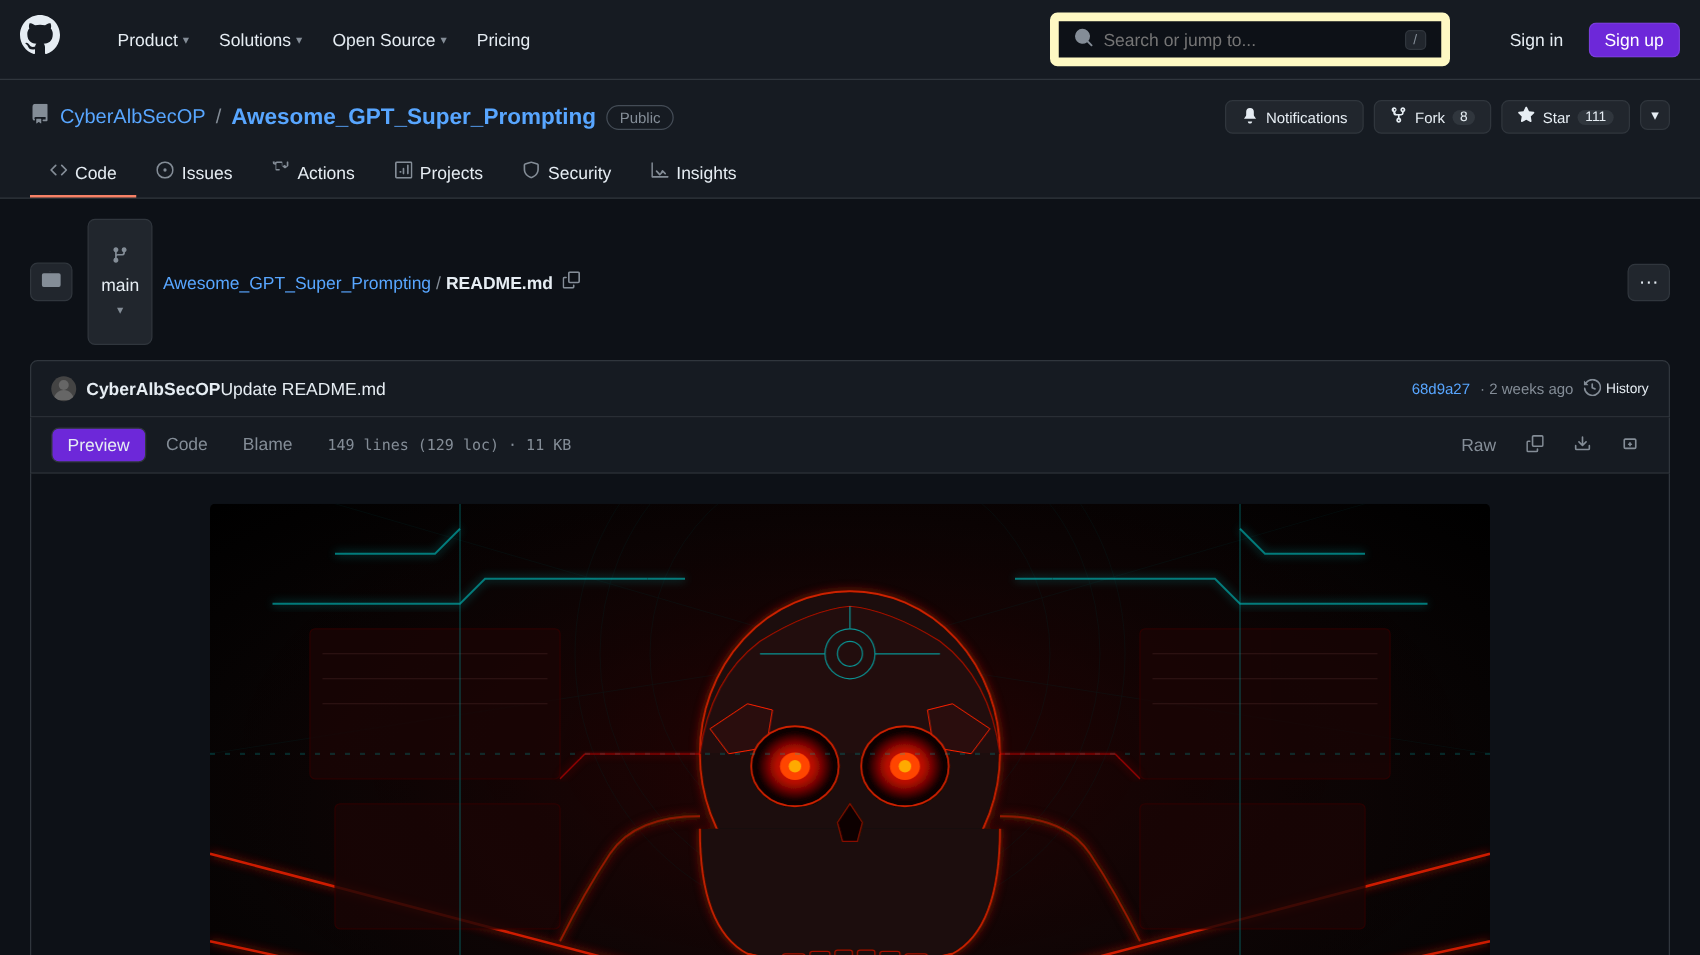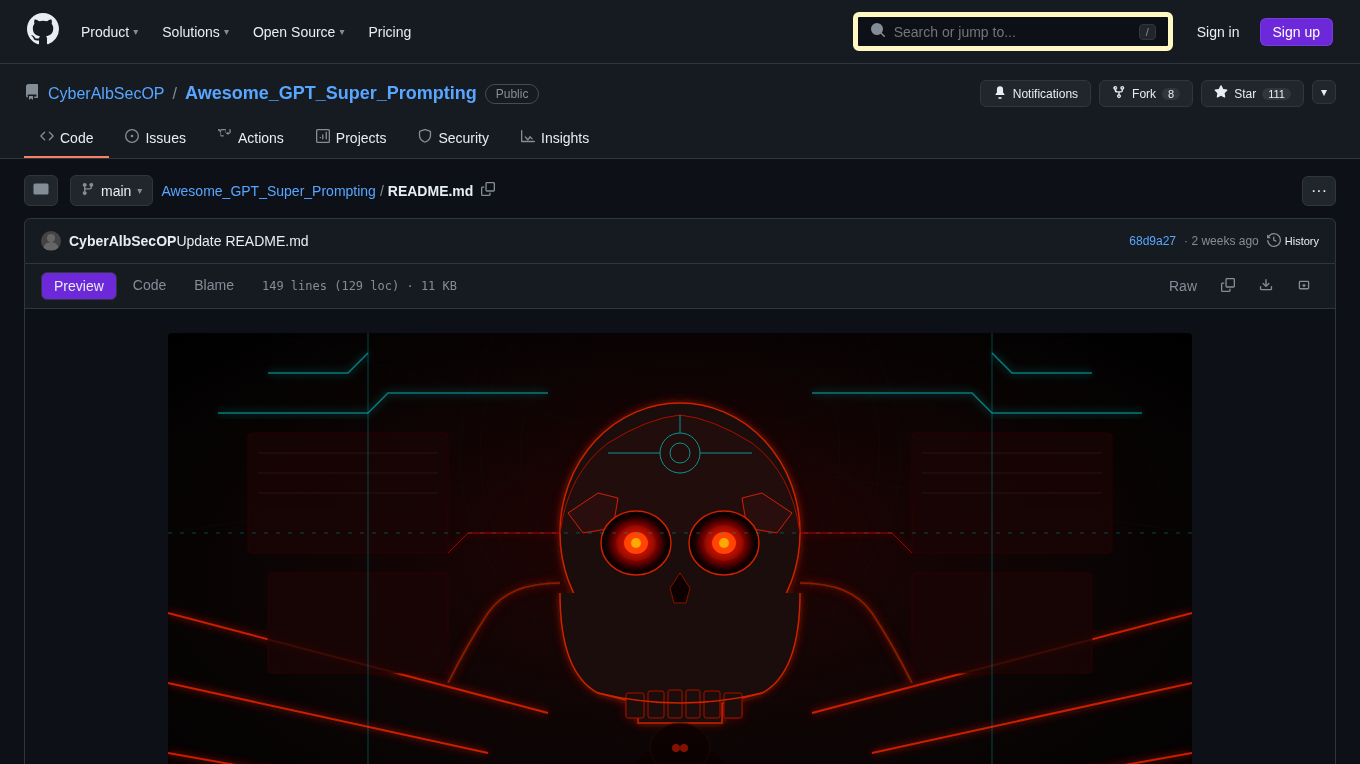--- a/index.html
+++ b/index.html
@@ -4,35 +4,35 @@
   <style>
     * { box-sizing: border-box; margin: 0; padding: 0; }
     body { font-family: -apple-system, BlinkMacSystemFont, "Segoe UI", Helvetica, Arial, sans-serif; font-size: 14px; background: #0d1117; color: #e6edf3; }
 
     
     .top-nav {
       background: #161b22;
       border-bottom: 1px solid #30363d;
       display: flex;
       align-items: center;
-      padding: 0 27px;
+      padding: 0 16px;
       height: 64px;
-      gap: 4px;
+      gap: 28px;
     }
     .top-nav .logo { color: #e6edf3; font-size: 24px; margin-right: 8px; cursor: pointer; }
     .nav-items { display: flex; gap: 4px; align-items: center; flex: 1; }
     .nav-item {
       display: flex; align-items: center; gap: 4px;
       padding: 6px 10px; border-radius: 6px;
       color: #e6edf3; cursor: pointer; font-size: 14px; font-weight: 500;
     }
     .nav-item .chevron { font-size: 10px; color: #848d97; }
     .search-bar {
       display: flex; align-items: center;
-      background: #0d1117; border: 5px solid #fef9c3;
+      background: #0d1117; border: 7px solid #fef9c3;
       border-radius: 6px; padding: 5px 12px;
       gap: 8px; width: 320px; cursor: text;
     }
     .search-bar input {
       background: transparent; border: none; outline: none;
       color: #848d97; font-size: 14px; flex: 1;
     }
     .search-kbd {
       background: #21262d; border: 1px solid #30363d;
       border-radius: 4px; padding: 1px 6px;
@@ -95,23 +95,23 @@
     .tab-icon { font-size: 14px; color: #848d97; }
 
     
     .file-area { padding: 16px 24px; }
     .file-toolbar {
       display: flex; align-items: center; gap: 8px;
       margin-bottom: 12px;
     }
     .branch-selector {
       display: flex; align-items: center; gap: 6px;
-      padding: 6px 10px; border-radius: 6px;
+      padding: 21px 10px; border-radius: 6px;
       background: #21262d; border: 1px solid #30363d;
-      color: #e6edf3; cursor: pointer; font-size: 14px;
+      color: #e6edf3; cursor: pointer; font-size: 14px; flex-direction: column;
     }
     .branch-selector .chevron { color: #848d97; font-size: 10px; }
     .file-path { display: flex; align-items: center; gap: 4px; font-size: 14px; flex: 1; }
     .file-path-link { color: #58a6ff; cursor: pointer; font-weight: 500; }
     .file-path-sep { color: #848d97; }
     .file-path-current { color: #e6edf3; font-weight: 600; }
     .copy-path-btn {
       background: none; border: none; cursor: pointer;
       color: #848d97; font-size: 14px; padding: 4px;
     }

